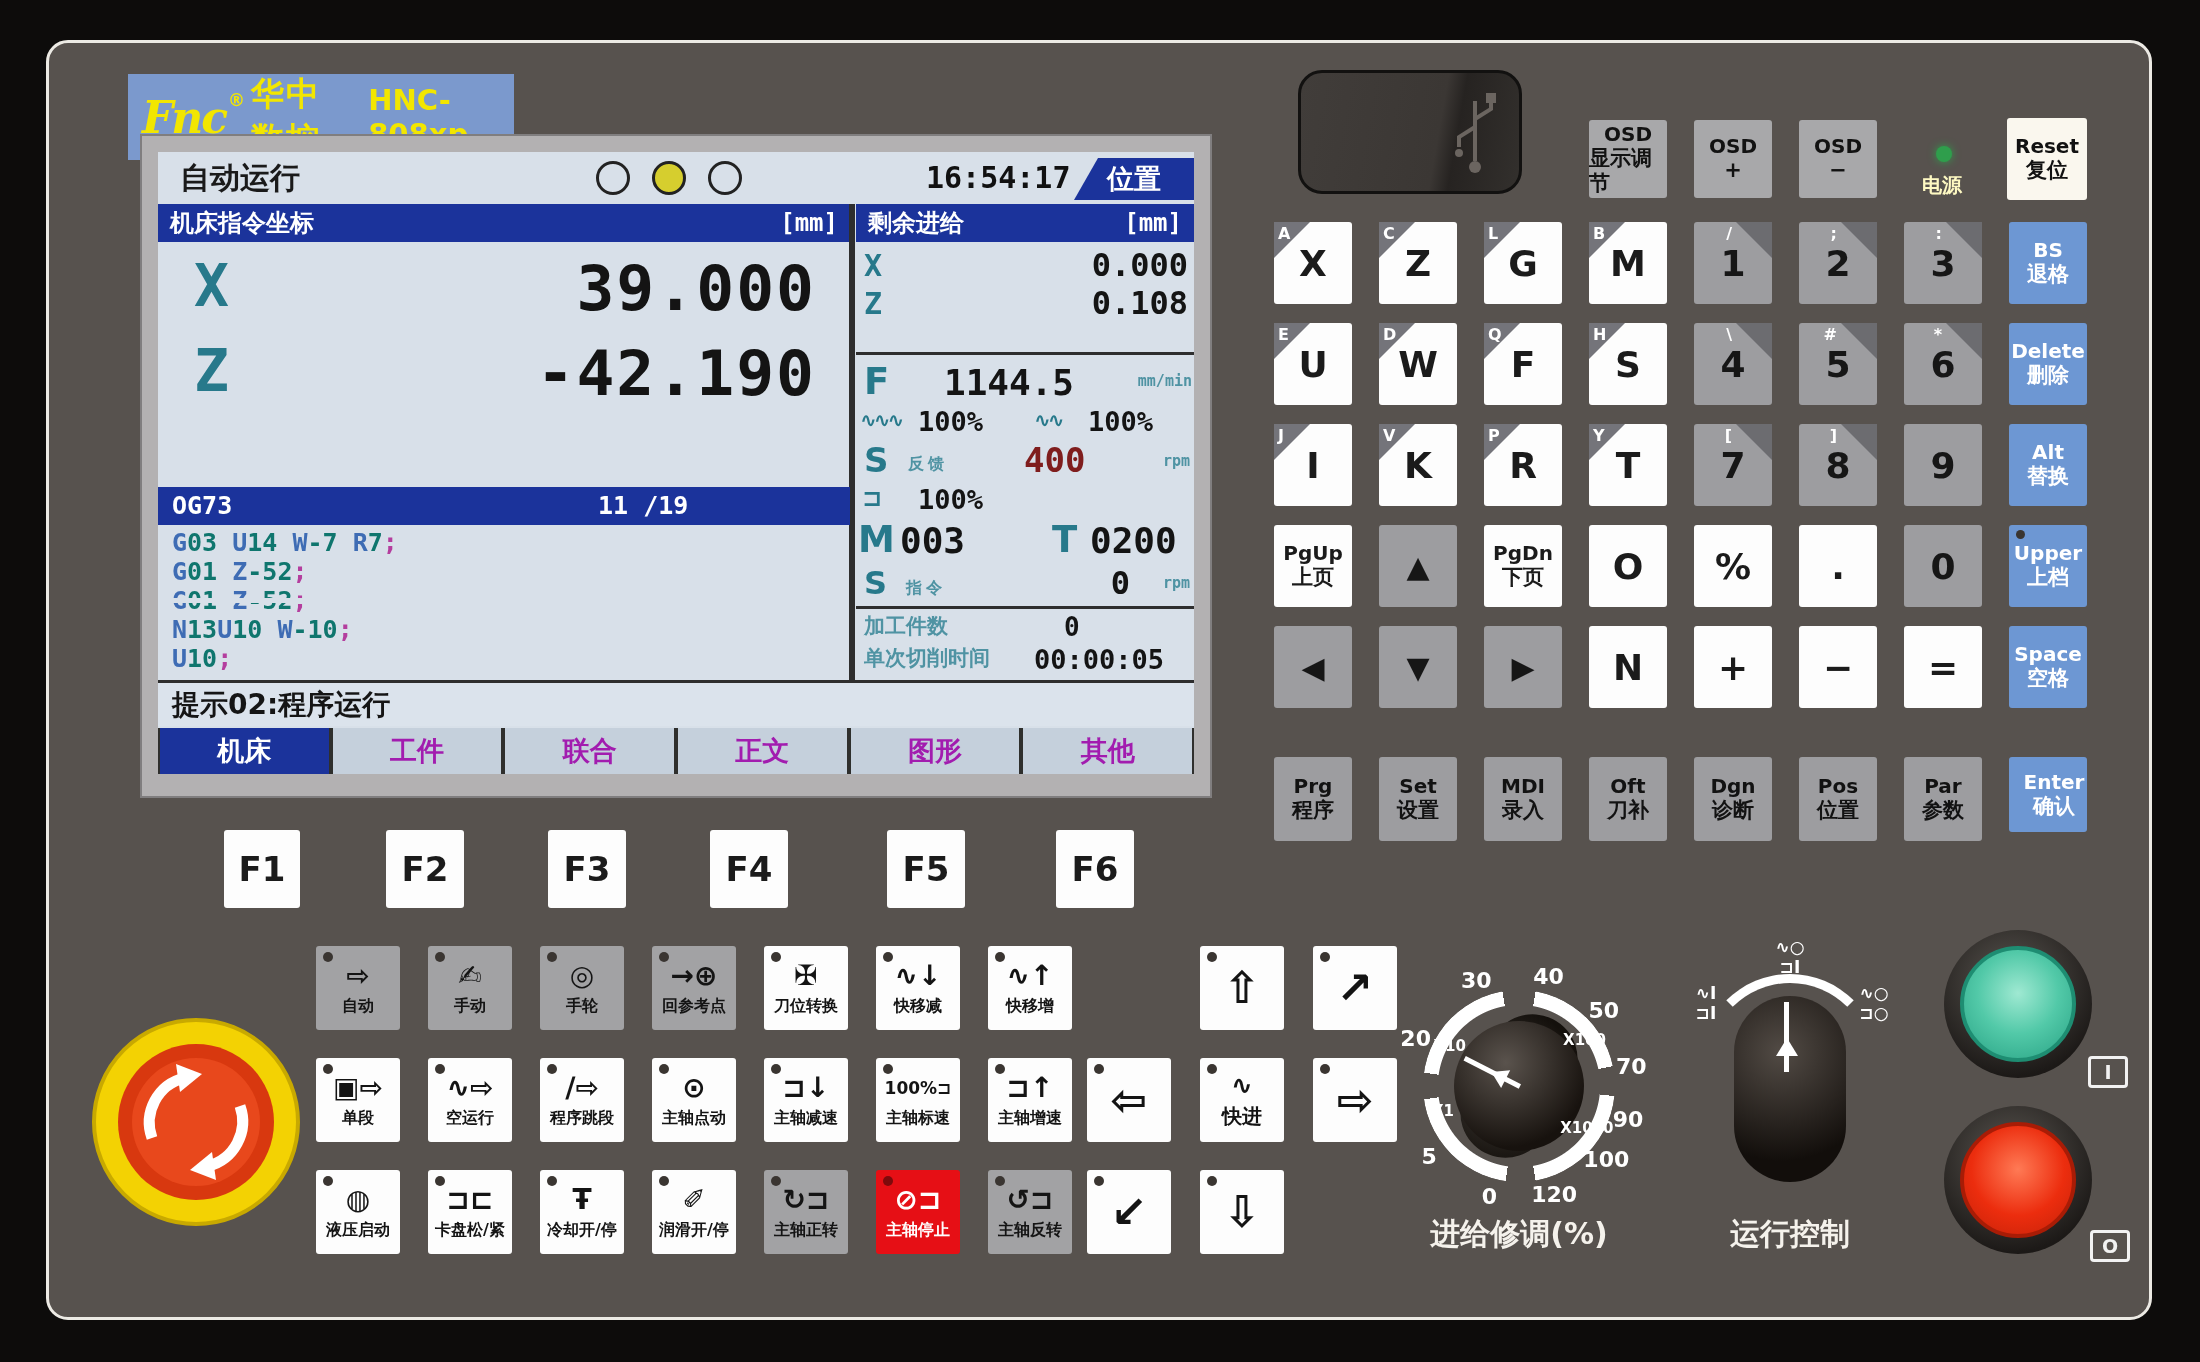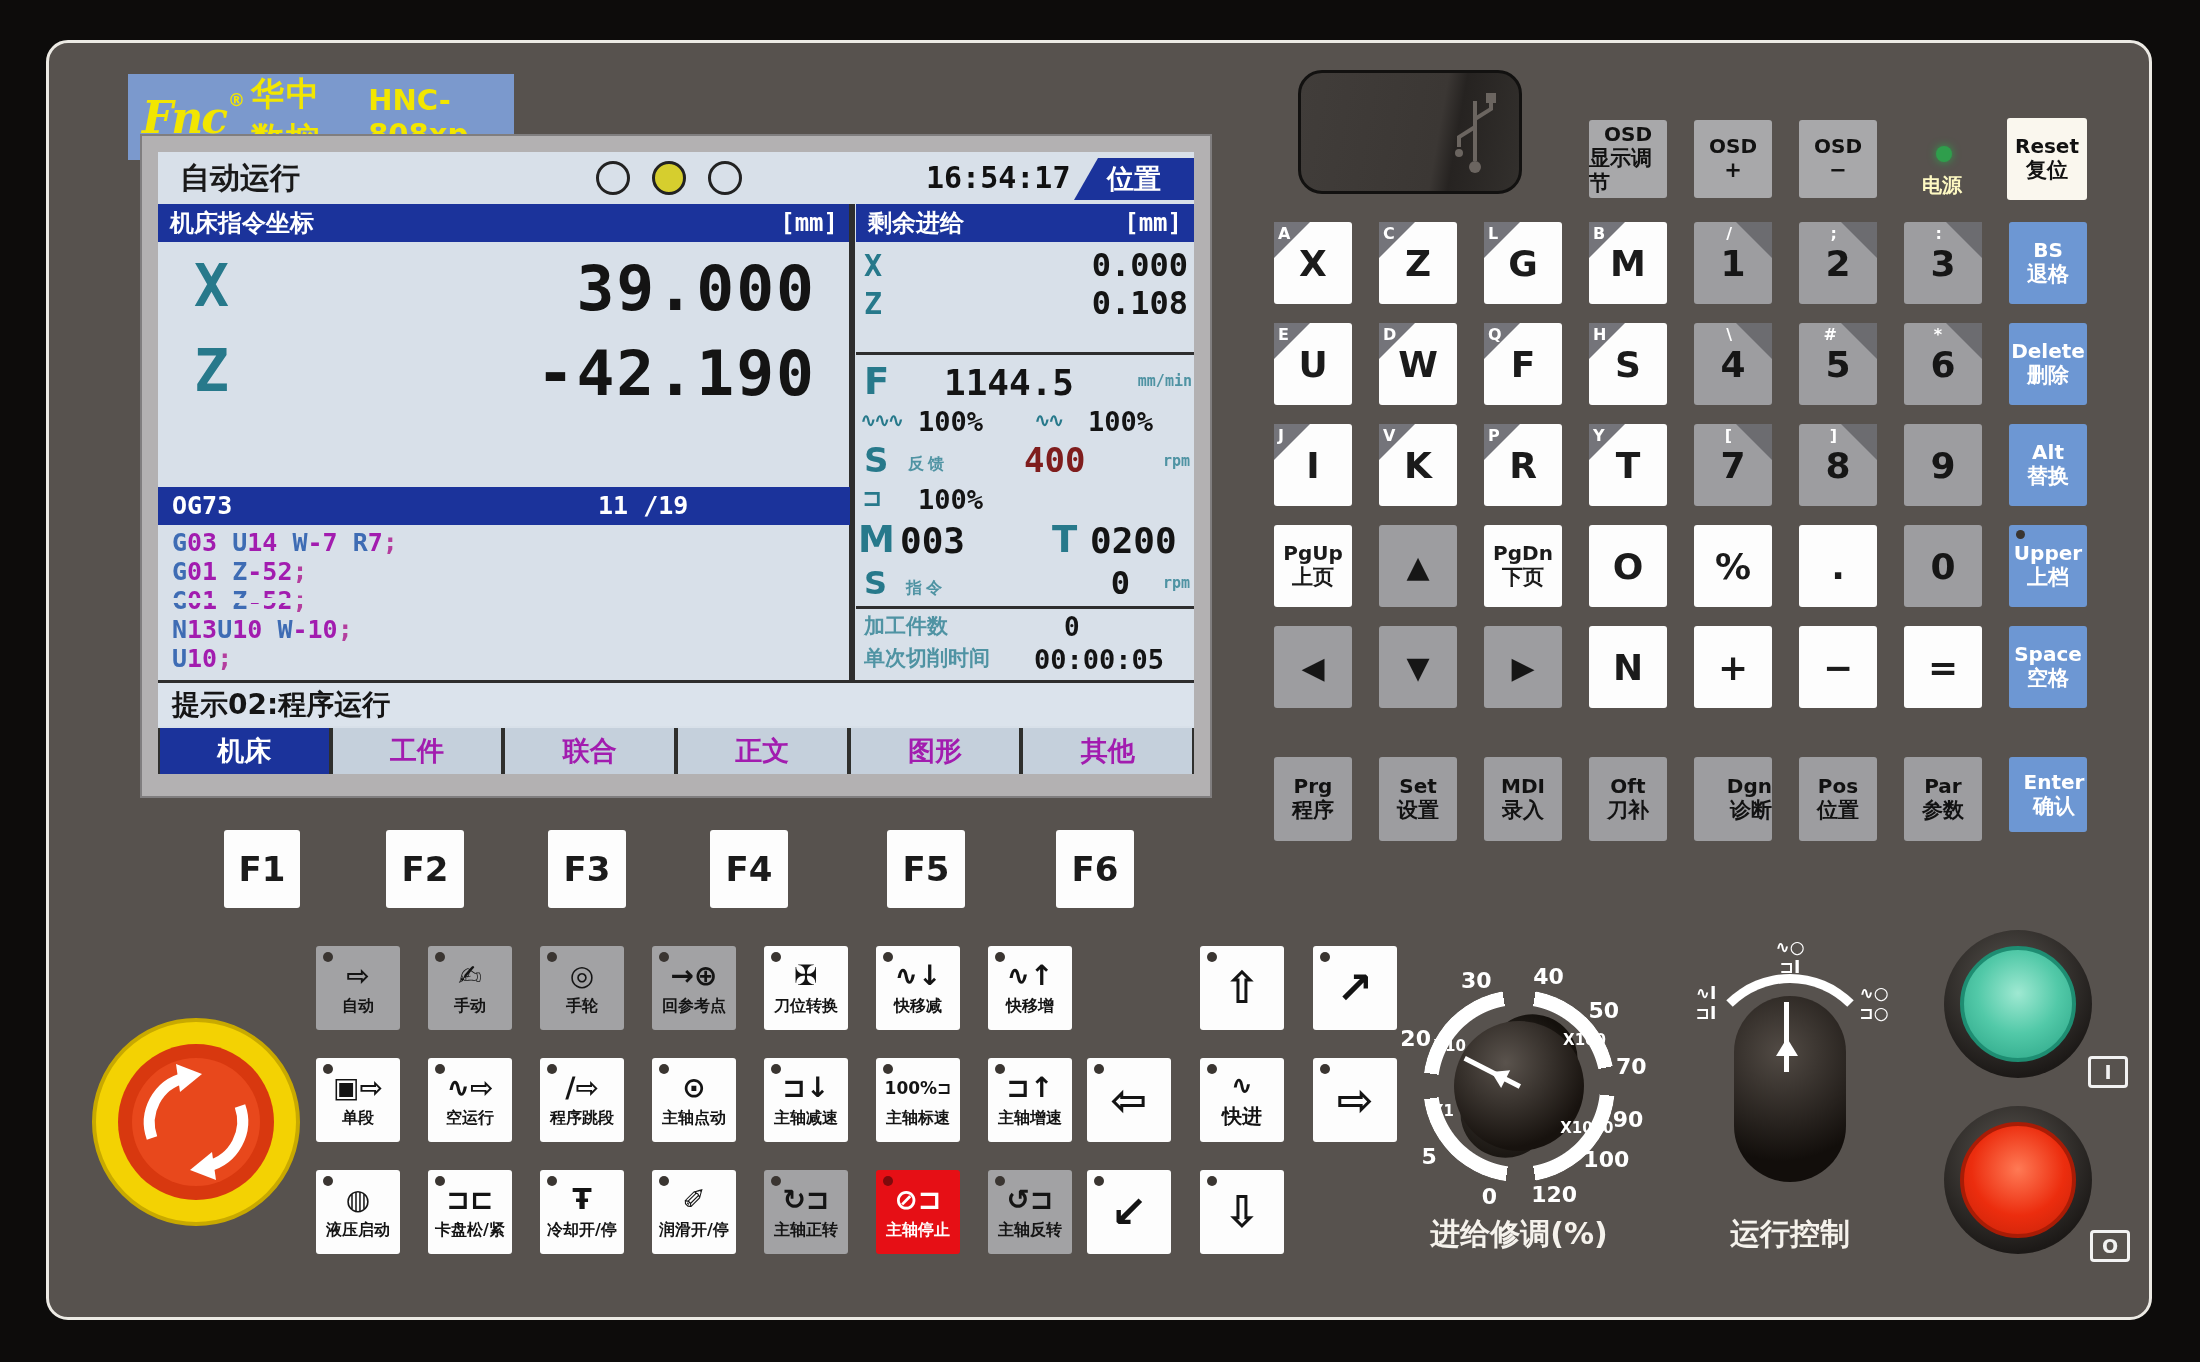--- a/index.html
+++ b/index.html
@@ -36,21 +36,21 @@
   .raxis .axv{position:absolute;right:6px;top:0;font-size:32px;color:#141414;font-family:"DejaVu Sans Mono",monospace;}
   .hdiv{left:698px;width:338px;height:3px;background:#2e2e2e;}
   .teal{color:#27798b;}
   .tealsm{color:#4f93a3;}
   .rrow{left:698px;width:338px;}
   .prog-bar{left:0;top:335px;width:692px;height:38px;background:#1b339b;color:#fff;}
   .prog-bar .pname{position:absolute;left:14px;top:4px;font-size:25px;font-family:"DejaVu Sans Mono",monospace;}
   .prog-bar .pinfo{position:absolute;left:440px;top:4px;font-size:25px;font-family:"DejaVu Sans Mono",monospace;}
   .prog{left:0;top:376px;width:692px;}
   .pline{height:29px;line-height:29px;padding-left:14px;font-size:25px;font-family:"DejaVu Sans Mono",monospace;white-space:pre;position:relative;}
-  .tk-a{color:#3e6cb4;}.tk-n{color:#a21caf;}.tk-s{color:#b43e9e;}.tk-sp{}
+  .tk-a{color:#3e6cb4;}.tk-n{color:#0f766e;}.tk-s{color:#b43e9e;}.tk-sp{}
   .pline.cut::after{content:"";position:absolute;left:10px;top:12px;width:290px;height:5px;background:#d8e0e9;}
   .prompt{left:0;top:528px;width:1036px;height:46px;background:#dbe3ec;border-top:3px solid #2e2e2e;
     font-size:28px;color:#151515;line-height:44px;padding-left:14px;box-sizing:border-box;}
   .tabs{left:0;top:576px;width:1036px;height:46px;background:#2f2f2d;display:flex;gap:4px;padding:0 2px;box-sizing:border-box;}
   .tab{flex:1;background:#c5d0dc;color:#a21caf;font-size:27px;display:flex;align-items:center;justify-content:center;cursor:pointer;}
   .tab.active{background:#1b339b;color:#fff;}
   
   .key{position:absolute;border-radius:3px;display:flex;flex-direction:column;align-items:center;justify-content:center;
     font-weight:bold;cursor:pointer;box-sizing:border-box;}
   .key.white{background:#fdfdfd;color:#1b1b1b;}
@@ -465,21 +465,21 @@
       <span class="kbot">设置</span>
     </div>
     <div class="key fnk" style="left: 1484px; top: 757px; width: 78px; height: 84px;">
       <span class="ktop">MDI</span>
       <span class="kbot">录入</span>
     </div>
     <div class="key fnk" style="left: 1589px; top: 757px; width: 78px; height: 84px;">
       <span class="ktop">Oft</span>
       <span class="kbot">刀补</span>
     </div>
-    <div class="key fnk" style="left: 1694px; top: 757px; width: 78px; height: 84px; align-items: flex-end;">
+    <div class="key fnk" style="left: 1694px; top: 757px; width: 78px; height: 84px;">
       <span class="ktop">Dgn</span>
       <span class="kbot">诊断</span>
     </div>
     <div class="key fnk" style="left: 1799px; top: 757px; width: 78px; height: 84px;">
       <span class="ktop">Pos</span>
       <span class="kbot">位置</span>
     </div>
     <div class="key fnk" style="left: 1904px; top: 757px; width: 78px; height: 84px;">
       <span class="ktop">Par</span>
       <span class="kbot">参数</span>

